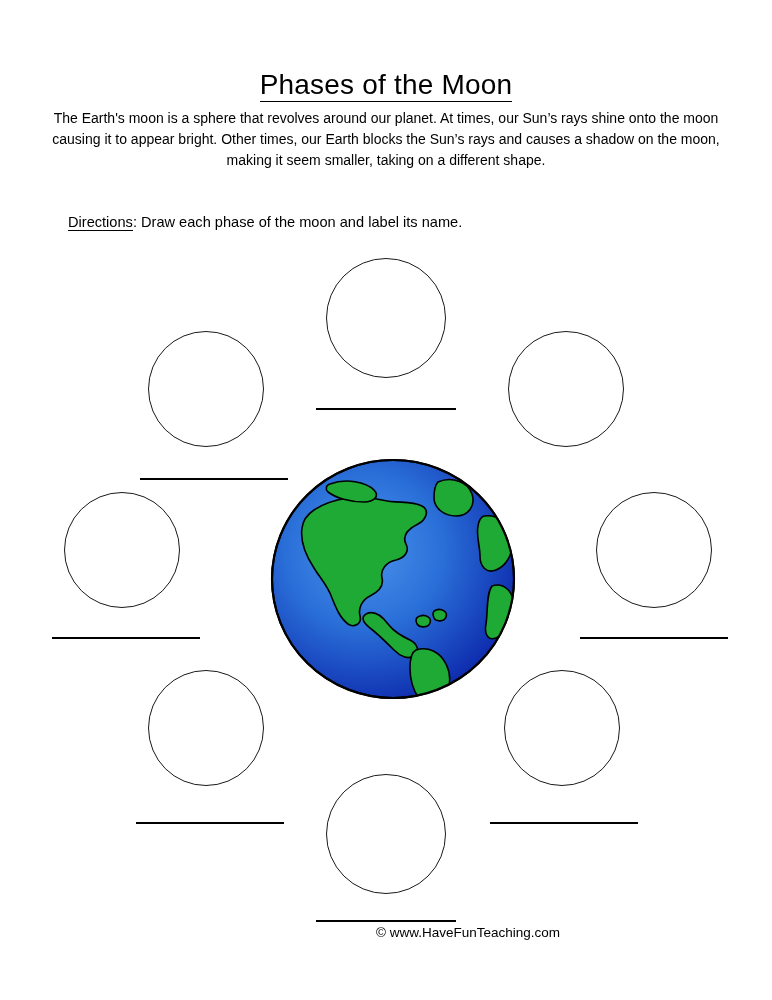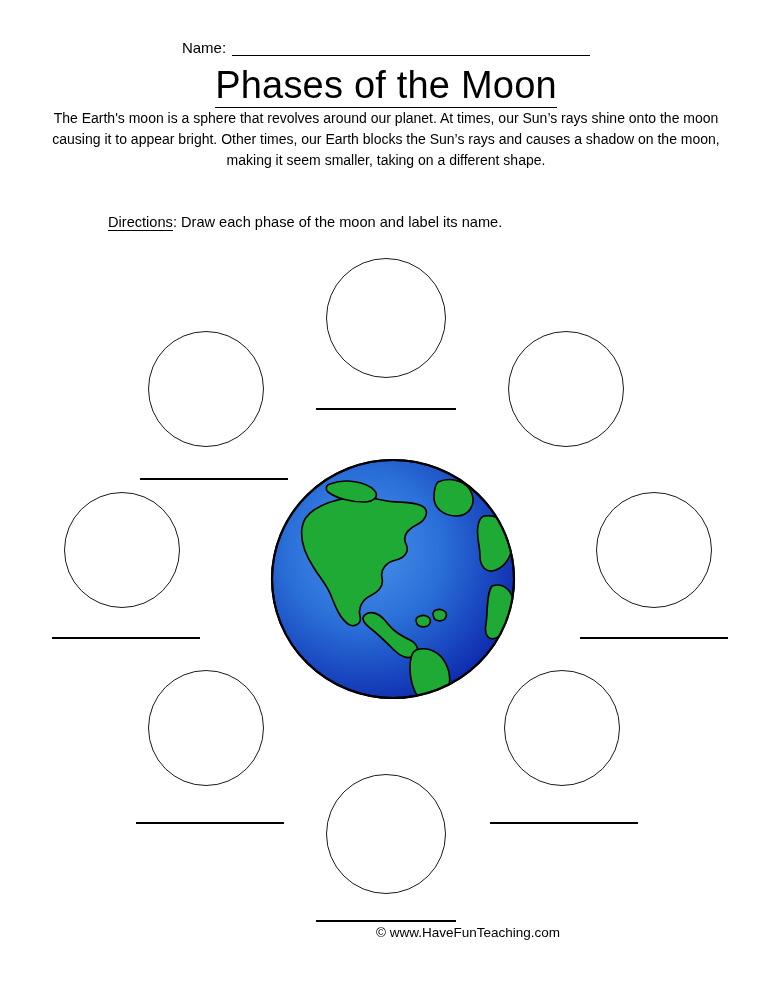--- a/index.html
+++ b/index.html
@@ -41,21 +41,21 @@
     height: 14px;
   }
 
   
   .title {
     position: absolute;
     top: 68px;
     left: 0;
     width: 772px;
     text-align: center;
-    font-size: 38px;
+    font-size: 28px;
     line-height: 34px;
     letter-spacing: 0.2px;
   }
   .title span {
     border-bottom: 1.5px solid #000;
     padding-bottom: 1px;
   }
 
   
   .intro {
@@ -70,21 +70,20 @@
 
   
   .directions {
     position: absolute;
     top: 212px;
     left: 68px;
     width: 640px;
     font-size: 14.6px;
     line-height: 20px;
     text-align: left;
-    margin-left: 40px;
   }
   .directions .dir-word {
     border-bottom: 1.5px solid #000;
     font-weight: normal;
   }
 
   
   .diagram {
     position: absolute;
     top: 250px;
@@ -125,24 +124,20 @@
     box-sizing: border-box;
     font-size: 13.5px;
     color: #000;
   }
 </style>
 </head>
 <body>
 
 <div class="page">
 
-  <div class="name-row">
-    <div class="name-label">Name:</div>
-    <div class="name-rule"></div>
-  </div>
 
   <div class="title">
     <span>Phases of the Moon</span>
   </div>
 
   <div class="intro">The Earth's moon is a sphere that revolves around our planet.  At times, our Sun’s rays shine onto the moon causing it to appear bright.  Other times, our Earth blocks the Sun’s rays and causes a shadow on the moon, making it seem smaller, taking on a different shape.</div>
 
   <div class="directions">
     <span class="dir-word">Directions</span><span>:  Draw each phase of the moon and label its name.</span>
   </div>

